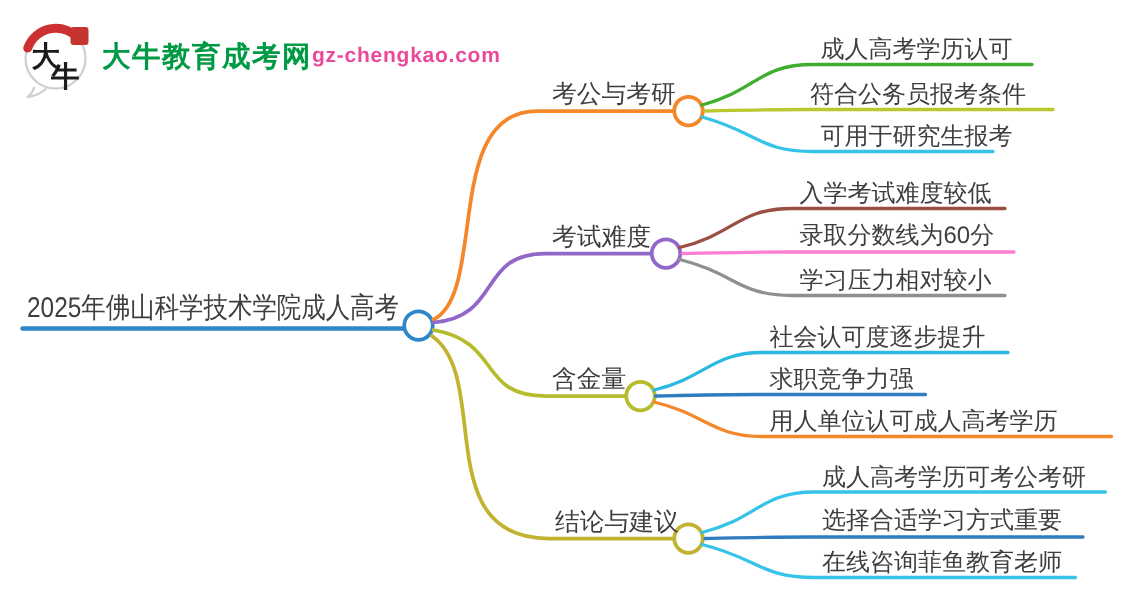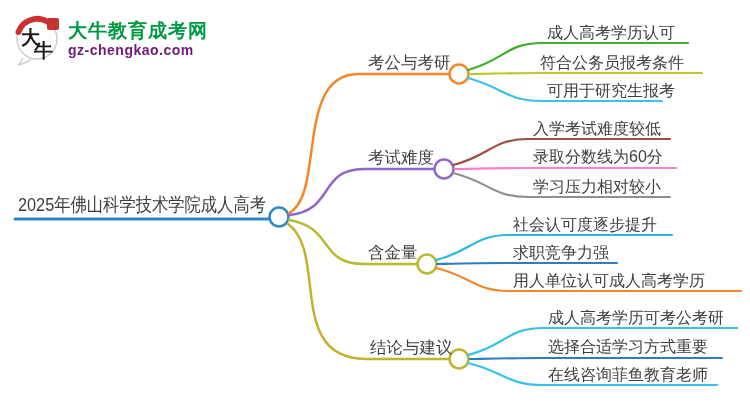--- a/index.html
+++ b/index.html
@@ -1,23 +1,23 @@
 <!DOCTYPE html>
 <html><head>
 <meta charset="utf-8">
 <style>
   html,body{margin:0;padding:0;}
   body{
     width:750px;height:410px;background:#ffffff;overflow:hidden;
     font-family:"Liberation Sans",sans-serif;position:relative;
   }
   .logo{position:absolute;top:12px;left:12px;display:flex;align-items:center;gap:6px;}
-  .logo-text{display:flex;flex-direction:column;line-height:1.15;}
+  .logo-text{display:flex;flex-direction:row;line-height:1.15;}
   .logo-title{color:#009a44;font-weight:bold;font-size:19px;letter-spacing:1px;}
-  .logo-domain{color:#701a75;font-weight:bold;font-size:14px;letter-spacing:.5px;}
+  .logo-domain{color:#ec4899;font-weight:bold;font-size:14px;letter-spacing:.5px;}
   .mindmap{position:absolute;top:0;left:0;}
   .mindmap text{fill:#3e3e3e;font-family:"Liberation Sans",sans-serif;}
   .root-label{font-size:19px;}
   .branch-label{font-size:16.5px;}
   .leaf-label{font-size:16px;}
   .node-circle{fill:#ffffff;}
   .line{fill:none;stroke-linecap:round;}
 </style>
 </head>
 <body>

